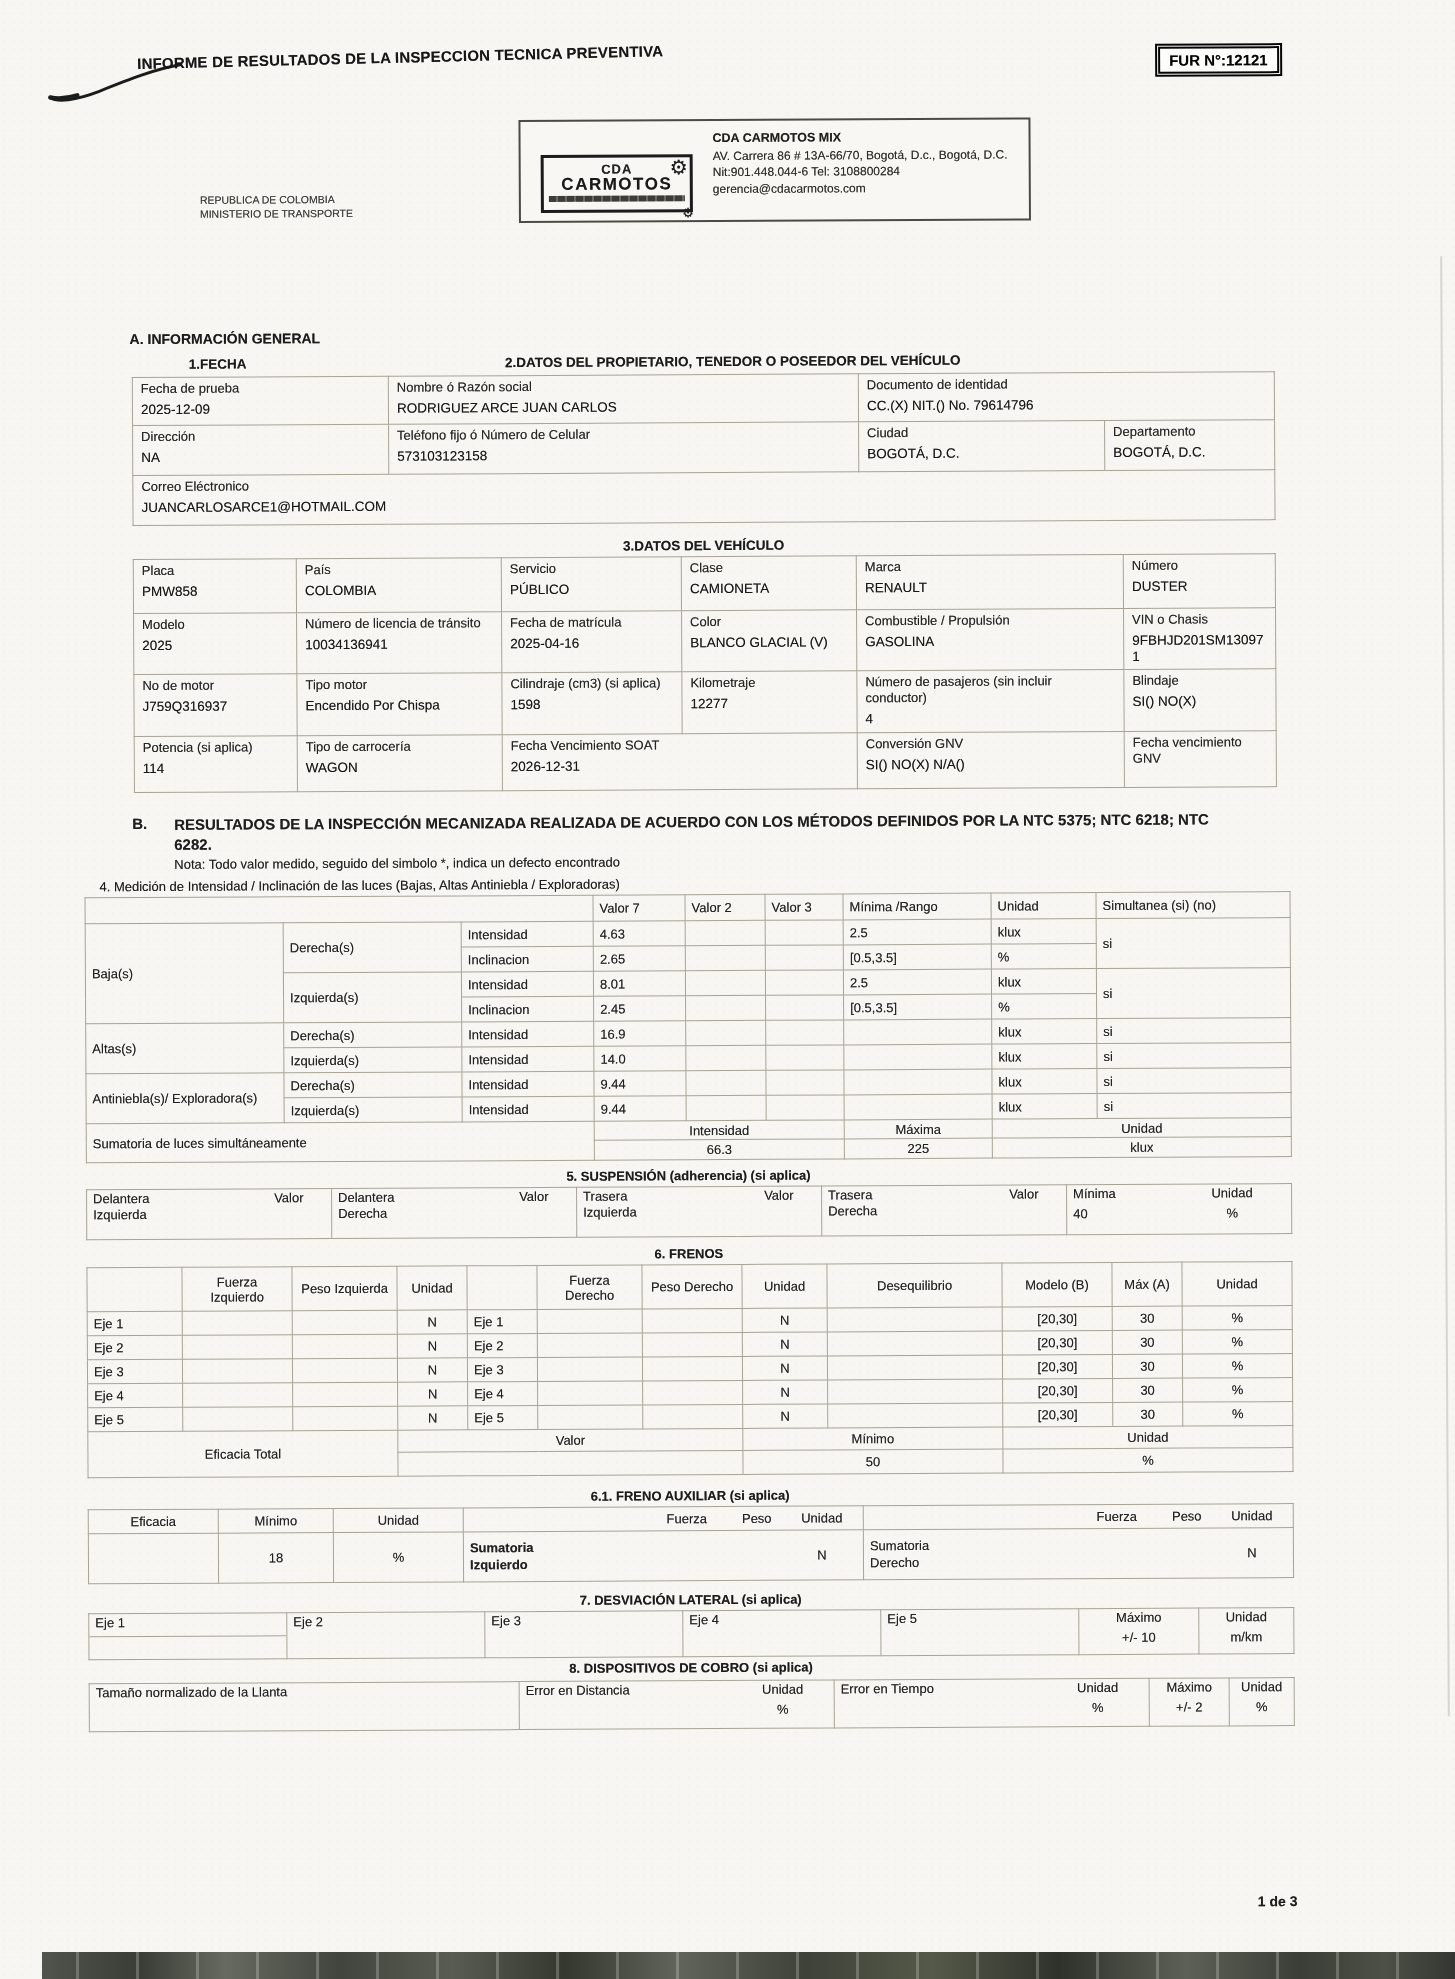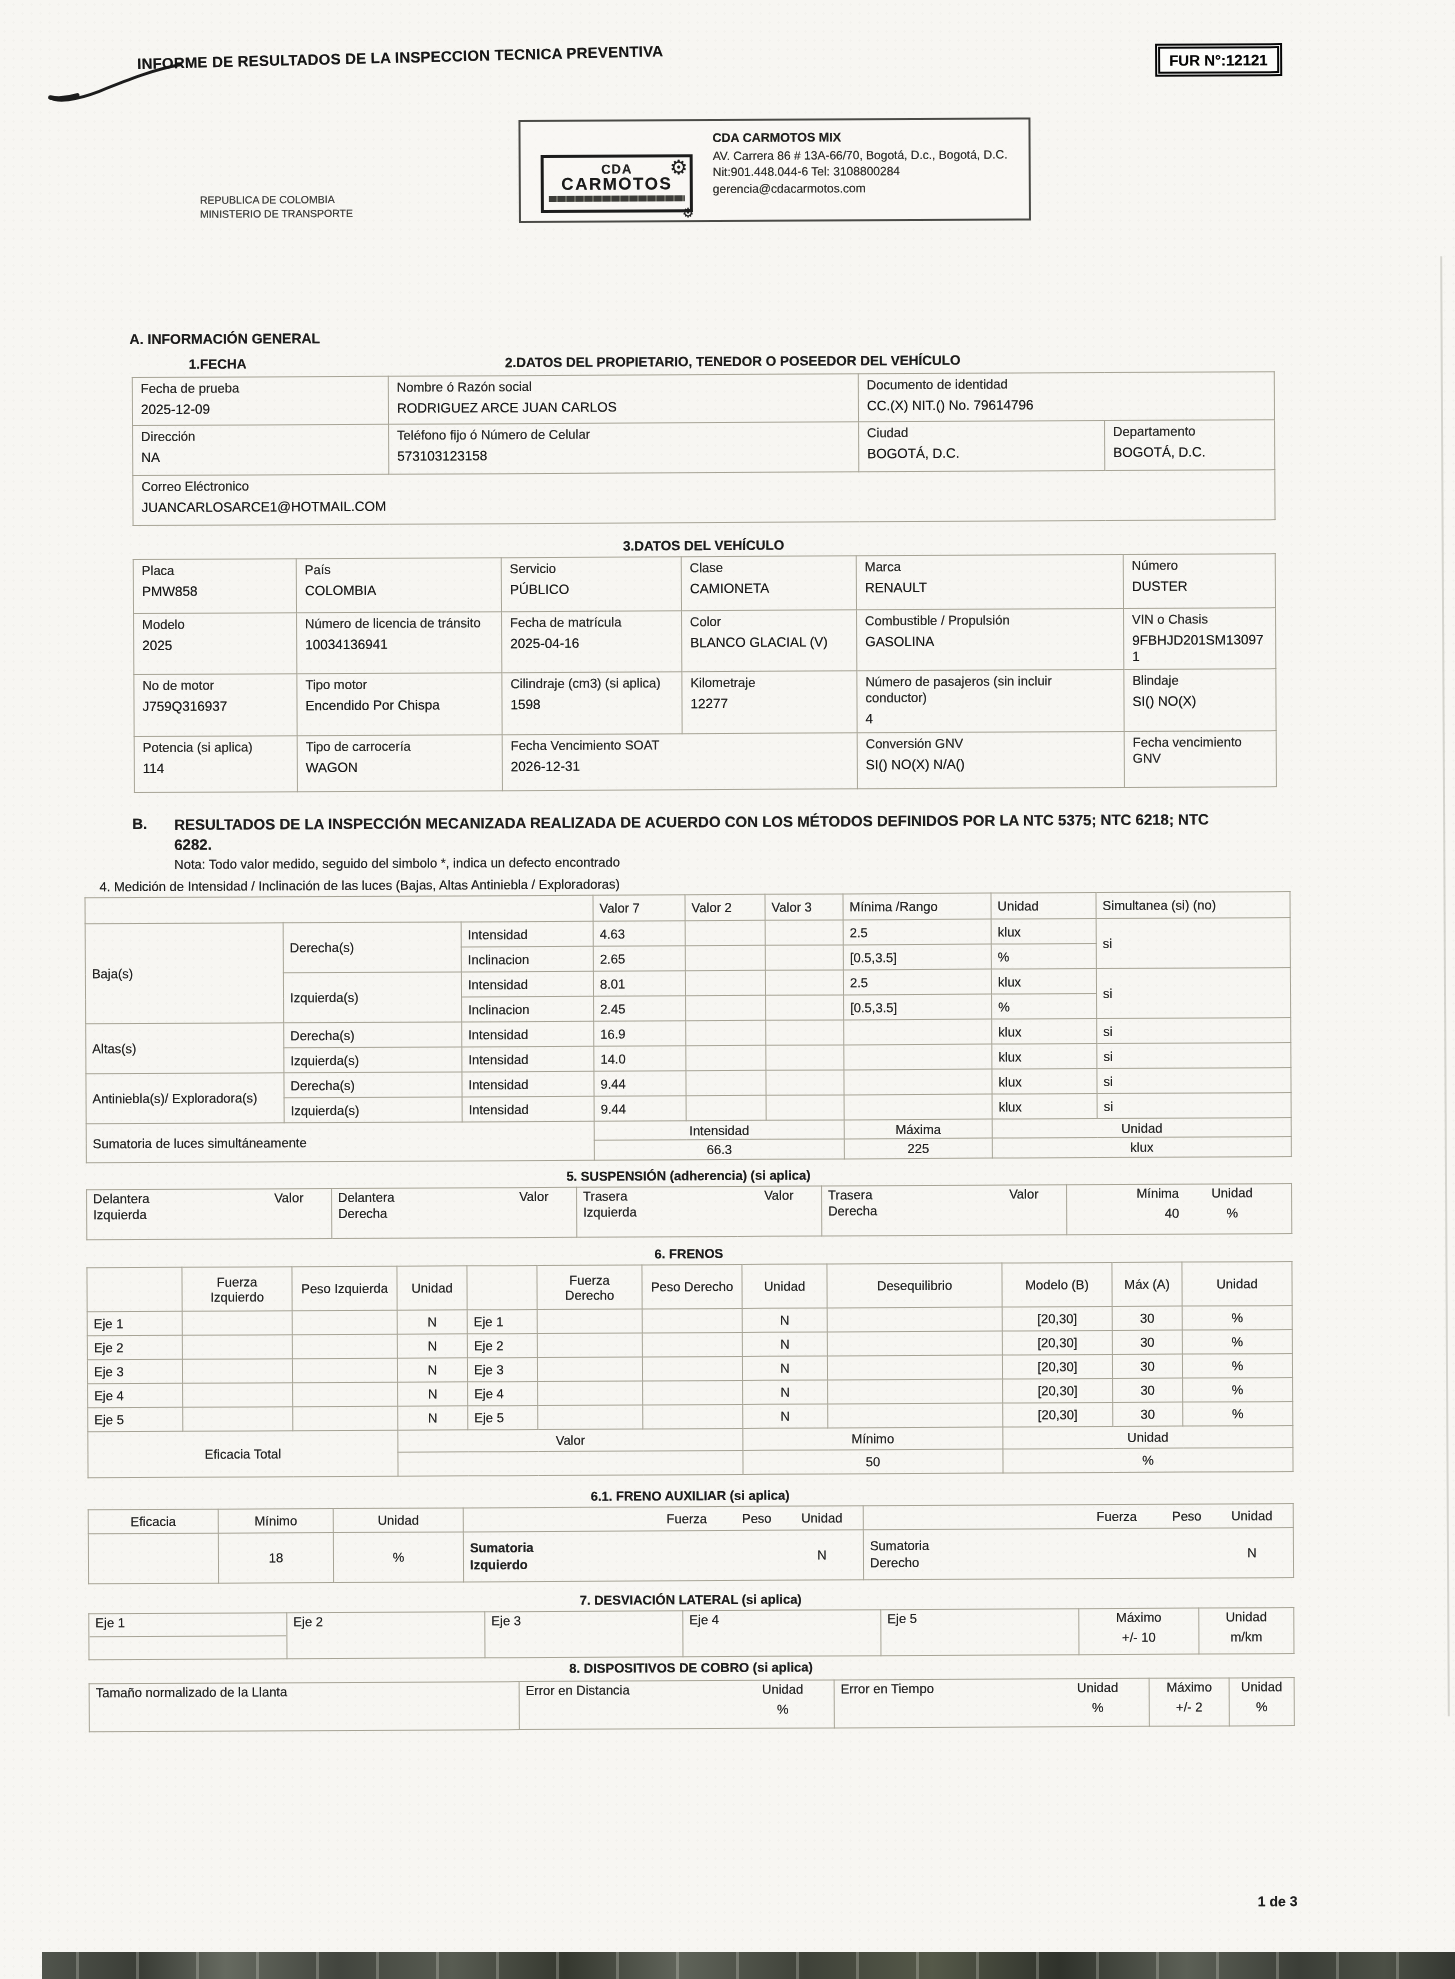--- a/index.html
+++ b/index.html
@@ -412,21 +412,21 @@
           <div class="t">Izquierda</div>
             </td>
         <td style="border-left:none;vertical-align:top;" class="c">Valor</td>
         <td style="border-right:none;vertical-align:top;" class="stack">
           <div class="t">Trasera</div>
           <div class="t">Derecha</div>
             </td>
         <td style="border-left:none;vertical-align:top;" class="c">Valor</td>
         <td style="vertical-align:top;">
           <div style="display:flex;">
-            <div style="flex:1;text-align:right;" class="stack">
+            <div style="flex:1;text-align:left;" class="stack">
               <div class="t b" style="font-weight:normal;">Mínima</div>
               <div class="v">40</div>
                 </div>
             <div style="flex:1;text-align:center;" class="stack">
               <div class="t">Unidad</div>
               <div class="v">%</div>
                 </div>
           </div>
             </td>
       </tr>

